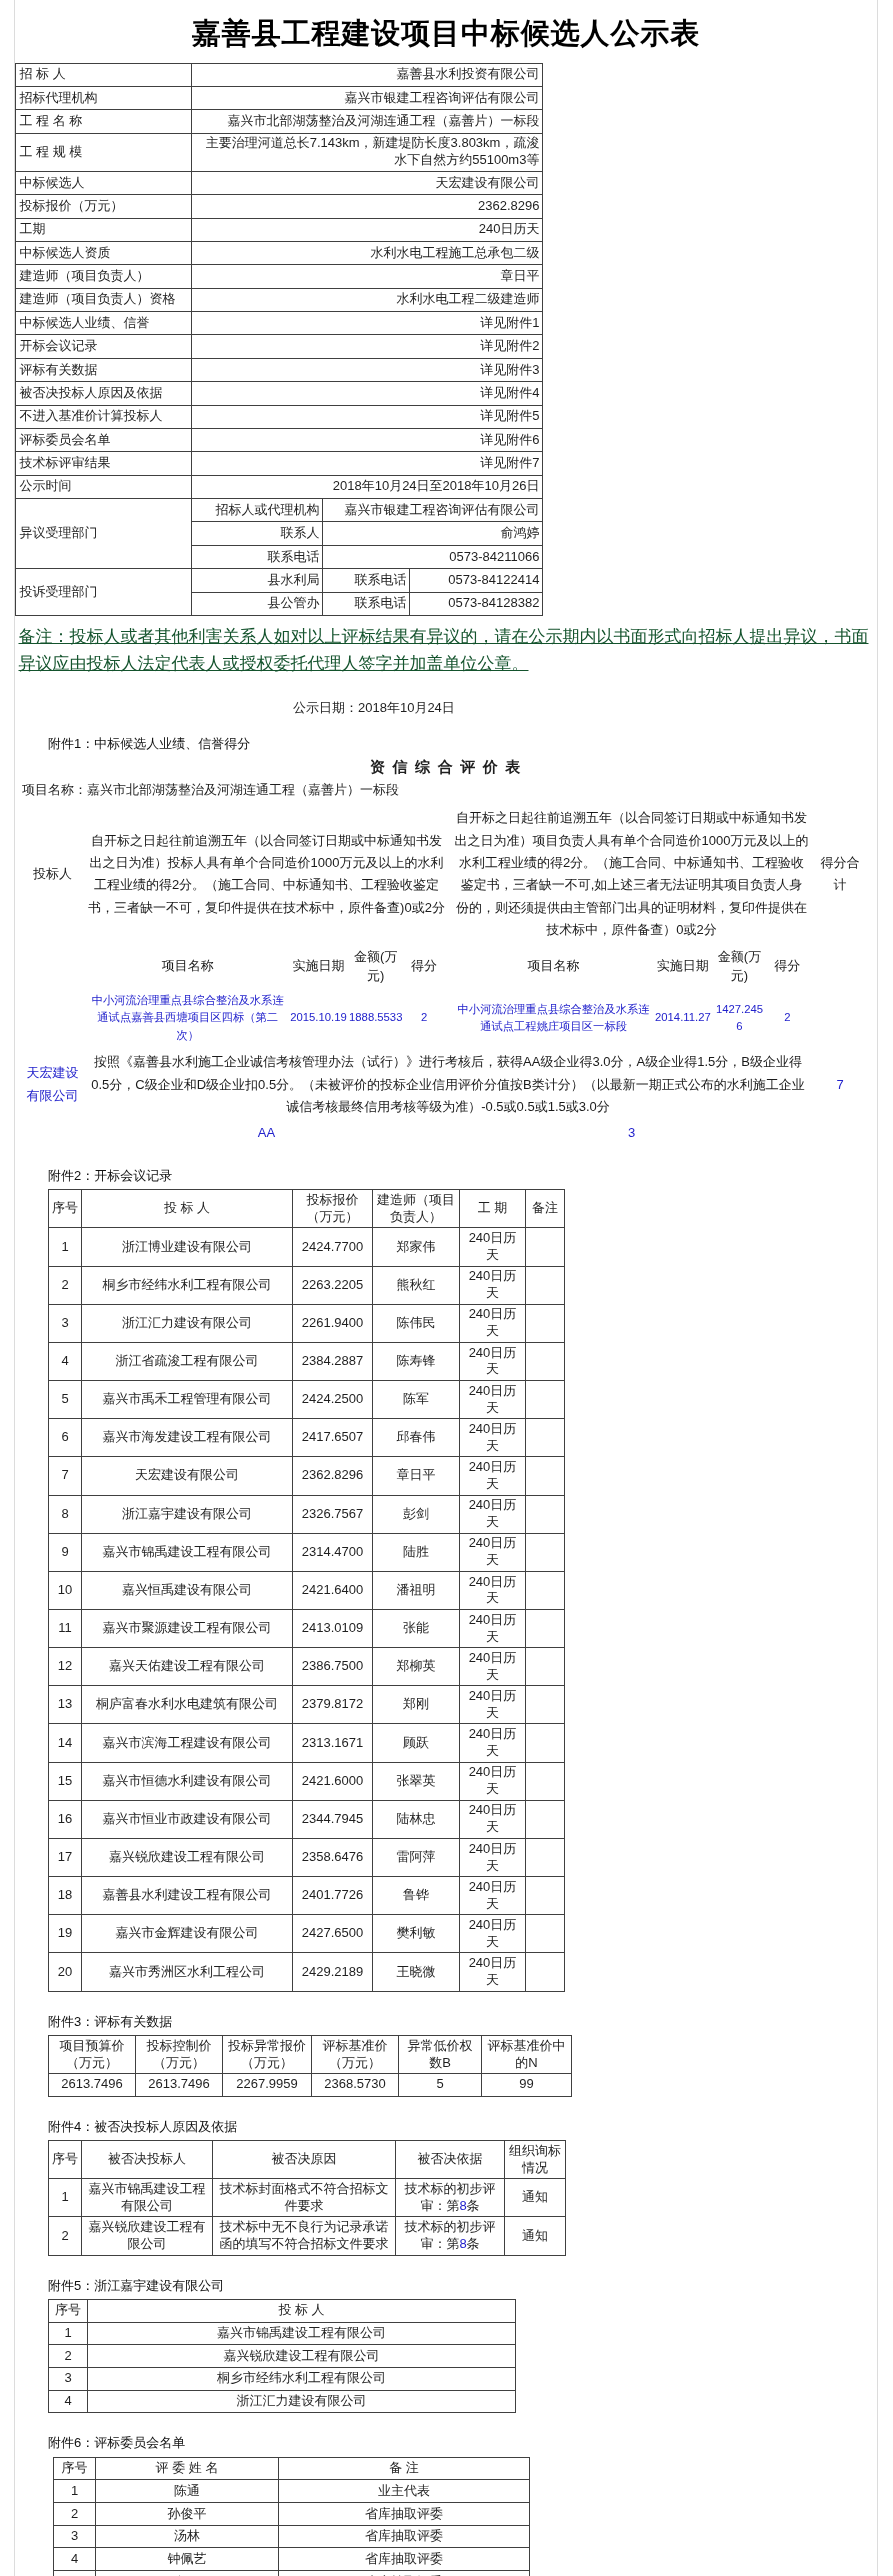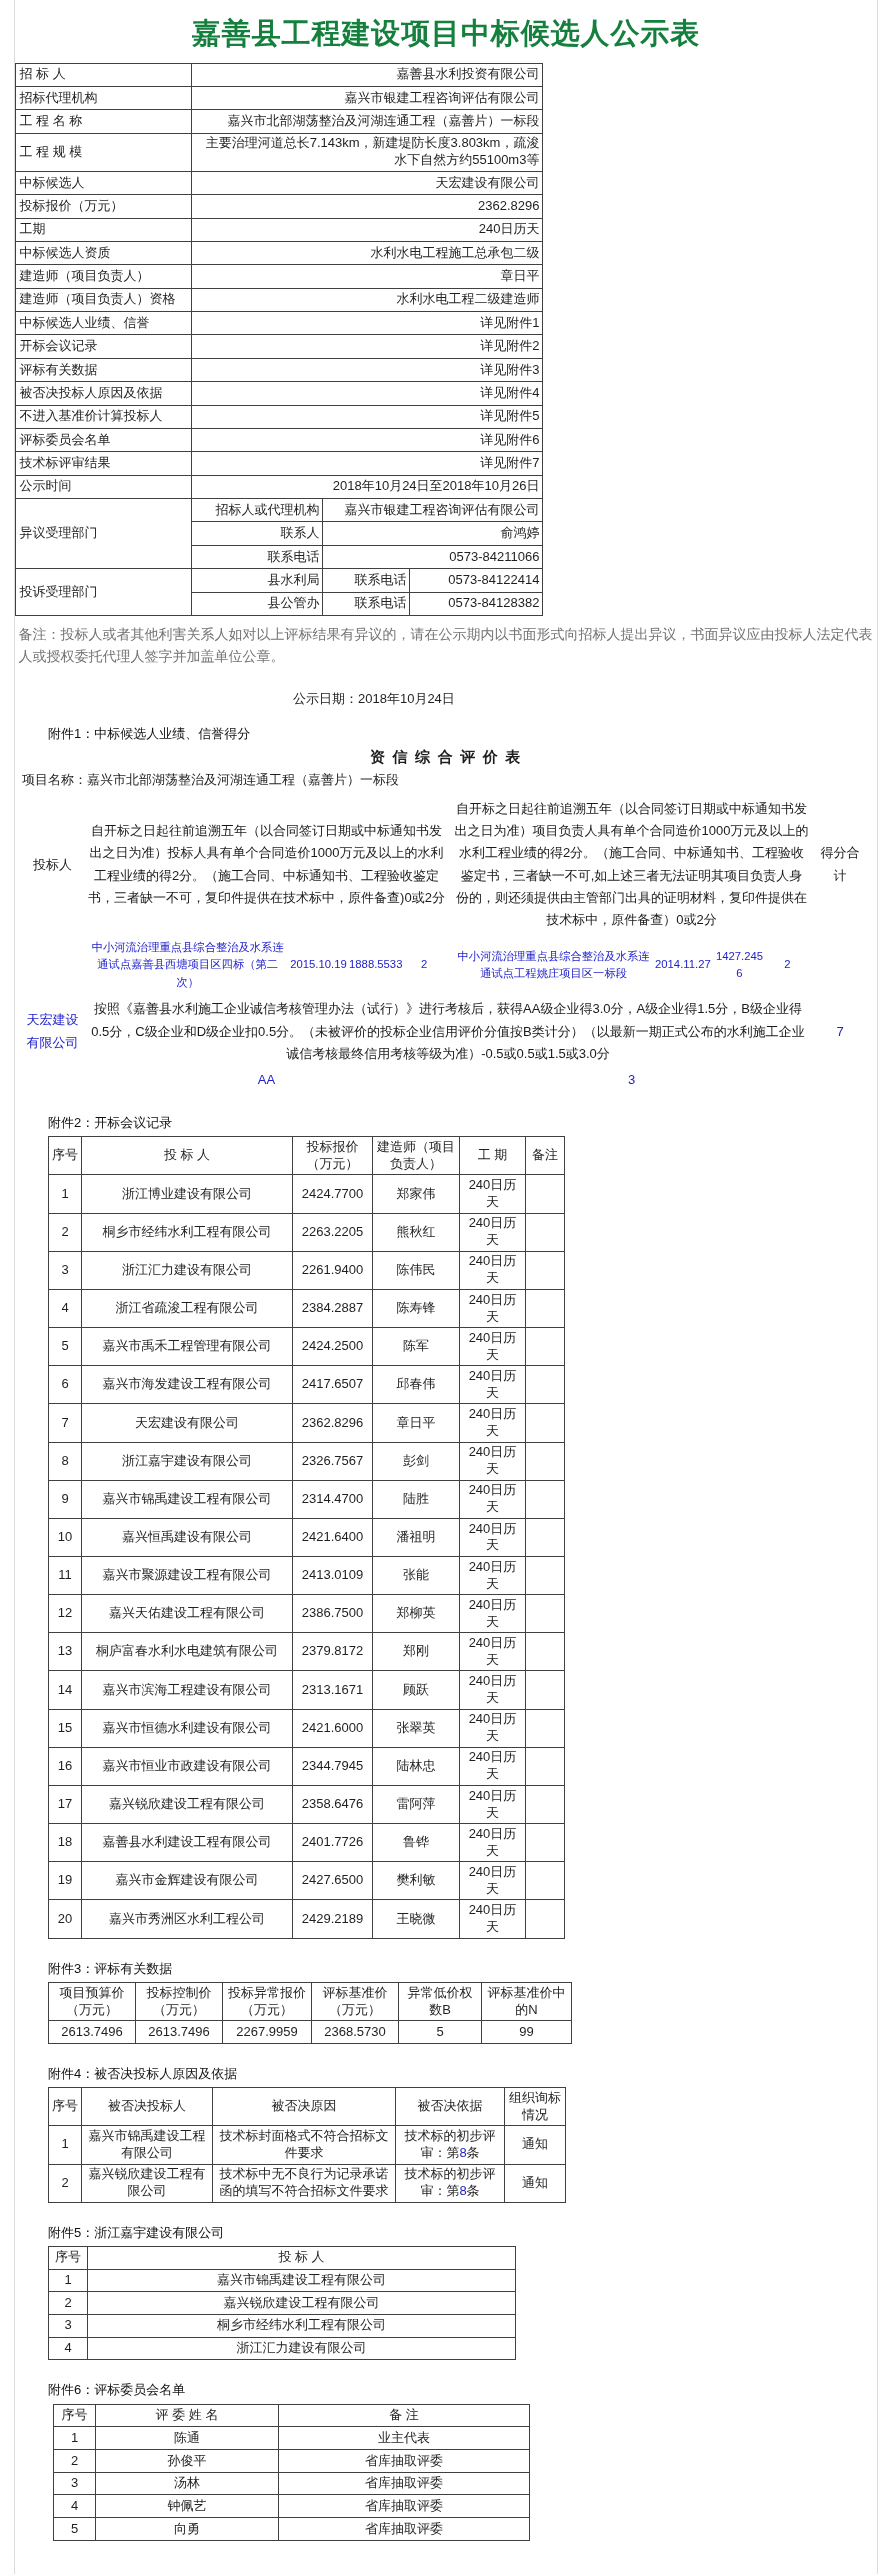--- a/index.html
+++ b/index.html
@@ -1,29 +1,29 @@
 <!DOCTYPE html>
 <html style="font-size:14px"><head>
 <meta charset="utf-8">
 <style>
   html,body{margin:0;padding:0;background:#ffffff;}
   body{width:894px;font-family:"Liberation Sans","DejaVu Sans",sans-serif;color:#1f1f1f;}
   .frame{width:864px;margin:0 14px;border-left:0.9px solid #dcdcdc;border-right:0.9px solid #dcdcdc;
          min-height:2574px;box-sizing:border-box;padding-top:5.2px;overflow:hidden;}
-  h1.title{text-align:center;font-size:29px;font-weight:bold;margin:8.7px 0 8.7px 0;letter-spacing:0.9px;color:#15803d;}
+  h1.title{text-align:center;font-size:29px;font-weight:bold;margin:8.7px 0 8.7px 0;letter-spacing:0.9px;color:#000000;}
 
   table.bordered{border-collapse:collapse;table-layout:fixed;}
   table.bordered td,table.bordered th{border:0.9px solid #404040;font-size:13px;font-weight:normal;
      padding:1.7px 2.6px;line-height:1.3;text-align:center;word-break:break-all;vertical-align:middle;color:#1f1f1f;}
 
   table.main{width:527px;}
   table.main td{height:19px;text-align:right;}
   table.main td.lbl{text-align:left;padding-left:3.5px;}
 
-  .note{font-size:14px;line-height:1.6;margin:7px 1.7px 0 3.5px;color:#737373;}
+  .note{font-size:17px;line-height:1.6;margin:7px 1.7px 0 3.5px;color:#14532d;text-decoration:underline;}
   .pubdate{font-size:13px;margin:22px 0 0 278px;}
 
   .att-h{font-size:13px;margin:21px 0 4.4px 33px;color:#111;}
   .att-h.first{margin-top:17.5px;}
 
   .att1-title{text-align:center;font-size:15px;font-weight:bold;margin:5.2px 0 3.5px 0;letter-spacing:1.7px;}
   .att1-proj{font-size:13px;margin:1.7px 0 5.2px 7px;}
   table.att1{border-collapse:collapse;margin-left:7px;width:845px;}
   table.att1 td{vertical-align:middle;text-align:center;font-size:13px;line-height:1.72;padding:3.5px 4.4px;color:#1a1a1a;}
   .srow{display:flex;align-items:center;}
@@ -169,20 +169,40 @@
         <col style="width:367px">
         <col style="width:363px">
         <col style="width:54px">
       </colgroup>
     <tbody>
     <tr>
       <td>投标人</td>
       <td>自开标之日起往前追溯五年（以合同签订日期或中标通知书发出之日为准）投标人具有单个合同造价1000万元及以上的水利工程业绩的得2分。（施工合同、中标通知书、工程验收鉴定书，三者缺一不可，复印件提供在技术标中，原件备查)0或2分</td>
       <td>自开标之日起往前追溯五年（以合同签订日期或中标通知书发出之日为准）项目负责人具有单个合同造价1000万元及以上的水利工程业绩的得2分。（施工合同、中标通知书、工程验收鉴定书，三者缺一不可,如上述三者无法证明其项目负责人身份的，则还须提供由主管部门出具的证明材料，复印件提供在技术标中，原件备查）0或2分</td>
       <td>得分合计</td>
+    </tr>
+    <tr>
+      <td></td>
+      <td>
+        <div class="srow sh">
+          <span class="c1">项目名称</span>
+          <span class="c2">实施日期</span>
+          <span class="c3">金额(万元)</span>
+          <span class="c4">得分</span>
+        </div>
+      </td>
+      <td>
+        <div class="srow sh">
+          <span class="c1">项目名称</span>
+          <span class="c2">实施日期</span>
+          <span class="c3">金额(万元)</span>
+          <span class="c4">得分</span>
+        </div>
+      </td>
+      <td></td>
     </tr>
     <tr>
       <td></td>
       <td>
         <div class="srow sd">
           <span class="c1">中小河流治理重点县综合整治及水系连通试点嘉善县西塘项目区四标（第二次）</span>
           <span class="c2">2015.10.19</span>
           <span class="c3">1888.5533</span>
           <span class="c4">2</span>
         </div>

